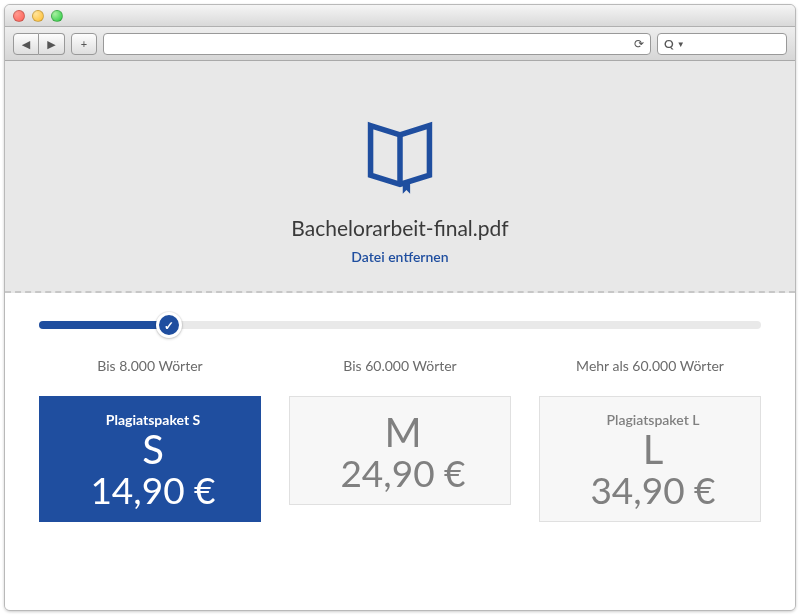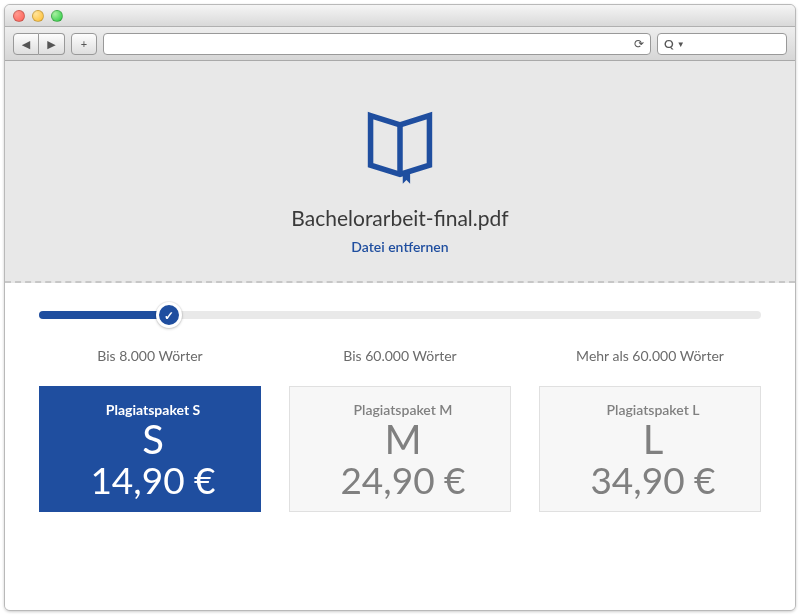--- a/index.html
+++ b/index.html
@@ -64,21 +64,21 @@
   .searchbar {
     width: 130px; height: 22px;
     background: #fff; border: 1px solid #999; border-radius: 4px;
     display: flex; align-items: center; padding: 0 6px; color: #555; font-size: 12px;
     gap: 3px;
   }
   .content {
     flex: 1; background: #e8e8e8; display: flex; flex-direction: column;
   }
   .upload-area {
-    padding: 38px 0 26px 0;
+    padding: 48px 0 26px 0;
     display: flex; flex-direction: column; align-items: center;
   }
   .book-icon svg { display: block; }
   .filename {
     margin-top: 14px;
     font-size: 21px;
     color: #3a3a3a;
     font-weight: 400;
   }
   .remove-link {
@@ -239,21 +239,20 @@
           <div class="pkg-range">Bis 8.000 Wörter</div>
           <div class="pkg-card active">
             <div class="pkg-name">Plagiatspaket S</div>
             <div class="pkg-size">S</div>
             <div class="pkg-price">14,90 €</div>
           </div>
         </div>
         <div class="pkg">
           <div class="pkg-range">Bis 60.000 Wörter</div>
           <div class="pkg-card">
-            <div class="pkg-name">Plagiatspaket M</div>
             <div class="pkg-size">M</div>
             <div class="pkg-price">24,90 €</div>
           </div>
         </div>
         <div class="pkg">
           <div class="pkg-range">Mehr als 60.000 Wörter</div>
           <div class="pkg-card">
             <div class="pkg-name">Plagiatspaket L</div>
             <div class="pkg-size">L</div>
             <div class="pkg-price">34,90 €</div>

